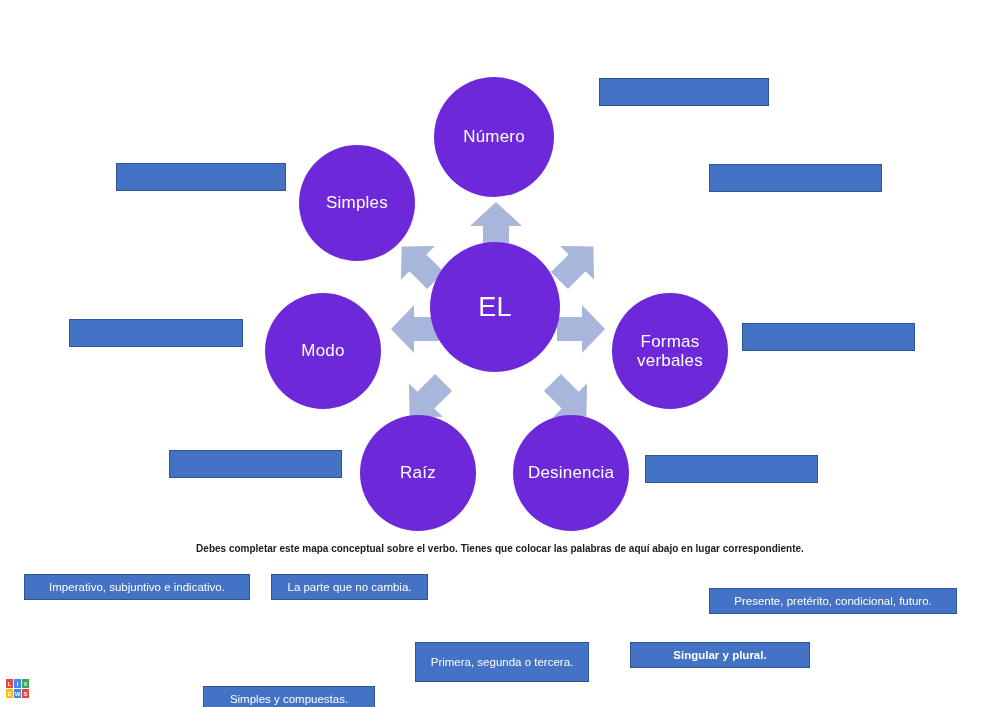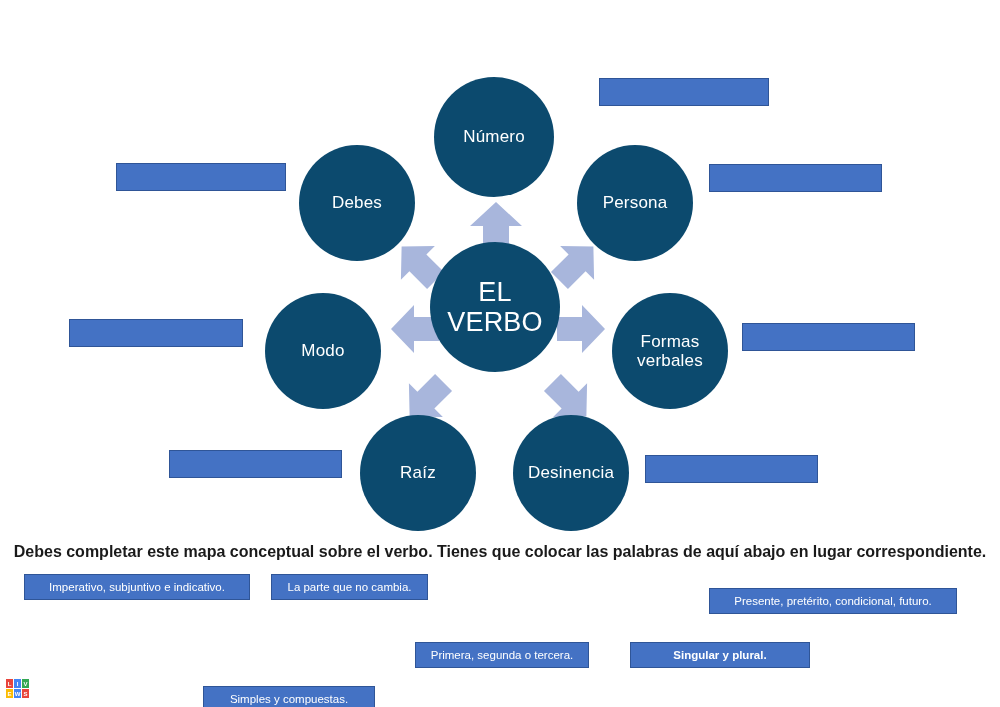--- a/index.html
+++ b/index.html
@@ -17,21 +17,21 @@
     width: 1000px;
     height: 707px;
     background: #ffffff;
     overflow: hidden;
   }
 
   
   .node {
     position: absolute;
     border-radius: 50%;
-    background: #0c4a6e;
+    background: #6d28d9;
     color: #ffffff;
     display: flex;
     align-items: center;
     justify-content: center;
     text-align: center;
     line-height: 1.12;
     font-weight: 400;
     letter-spacing: .2px;
     box-sizing: border-box;
     padding: 4px;
@@ -57,21 +57,21 @@
     box-sizing: border-box;
   }
 
   
   .instructions {
     position: absolute;
     left: 0;
     top: 543px;
     width: 1000px;
     text-align: center;
-    font-size: 16px;
+    font-size: 10px;
     color: #1a1a1a;
     font-weight: 700;
   }
 
   
   .chip {
     position: absolute;
     background: #4472C4;
     border: 1px solid #2F5597;
     color: #ffffff;
@@ -173,31 +173,27 @@
 
   <div class="drop-box" style="left:742px; top:323px; width:173px; height:28px;"></div>
 
   <div class="drop-box" style="left:169px; top:450px; width:173px; height:28px;"></div>
 
   <div class="drop-box" style="left:645px; top:455px; width:173px; height:28px;"></div>
 
   <div class="node center" style="left:430px; top:242px; width:130px; height:130px;">
     <span>
       <span>EL</span><br>
-      <span>VERBO</span>
     </span>
   </div>
 
   <div class="node satellite" style="left:434px; top:77px; width:120px; height:120px;">
     <span>Número</span>
   </div>
 
-  <div class="node satellite" style="left:577px; top:145px; width:116px; height:116px;">
-    <span>Persona</span>
-  </div>
 
   <div class="node satellite" style="left:612px; top:293px; width:116px; height:116px;">
     <span>
       <span>Formas</span><br>
       <span>verbales</span>
     </span>
   </div>
 
   <div class="node satellite" style="left:360px; top:415px; width:116px; height:116px;">
     <span>Raíz</span>
@@ -205,21 +201,21 @@
 
   <div class="node satellite" style="left:513px; top:415px; width:116px; height:116px;">
     <span>Desinencia</span>
   </div>
 
   <div class="node satellite" style="left:265px; top:293px; width:116px; height:116px;">
     <span>Modo</span>
   </div>
 
   <div class="node satellite" style="left:299px; top:145px; width:116px; height:116px;">
-    <span>Debes</span>
+    <span>Simples</span>
   </div>
 
   <div class="instructions">Debes completar este mapa conceptual sobre el verbo. Tienes que colocar las palabras de aquí abajo en lugar correspondiente.</div>
 
   <div class="chip" style="left:24px; top:574px; width:226px; height:26px;">
     <span>Imperativo, subjuntivo e indicativo.</span>
   </div>
 
   <div class="chip" style="left:271px; top:574px; width:157px; height:26px;">
     <span>La parte que no cambia.</span>
@@ -227,21 +223,21 @@
 
 
   <div class="chip" style="left:709px; top:588px; width:248px; height:26px;">
     <span>Presente, pretérito, condicional, futuro.</span>
   </div>
 
   <div class="chip" style="left:203px; top:642px; width:172px; height:26px;margin-top:44px;">
     <span>Simples y compuestas.</span>
   </div>
 
-  <div class="chip" style="left:415px; top:642px; width:174px; height:26px;">
+  <div class="chip" style="left:415px; top:642px; width:174px; height:40px;">
     <span>Primera, segunda o tercera.</span>
   </div>
 
   <div class="chip" style="left:630px; top:642px; width:180px; height:26px;font-weight:bold;">
     <span>Singular y plural.</span>
   </div>
 
   <div id="footer-logo">
     <div class="logo-grid">
       <div class="logo-cell" style="background: rgb(232, 69, 60);">L</div>

